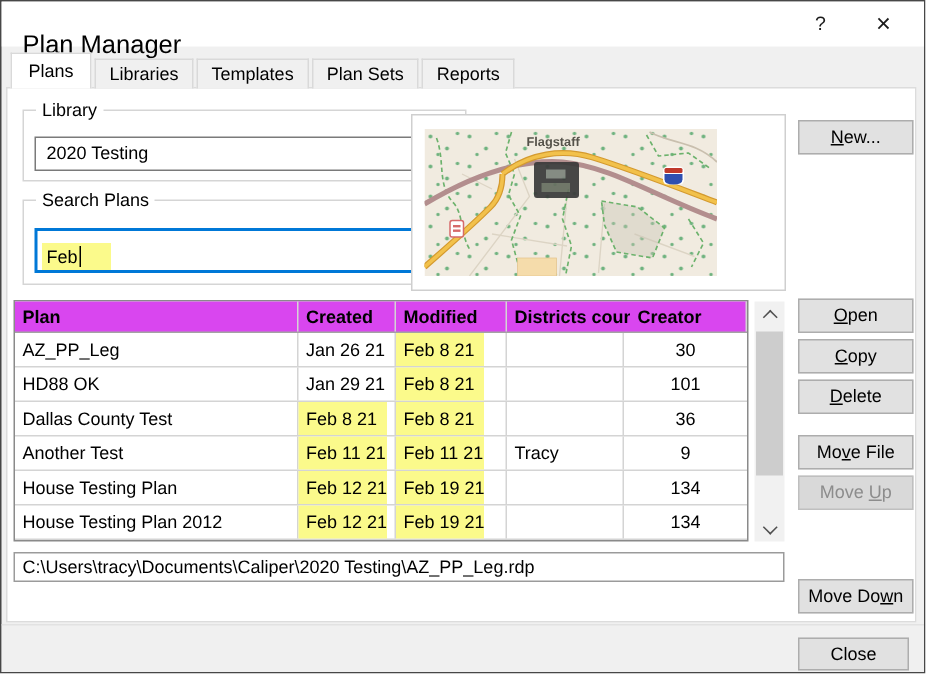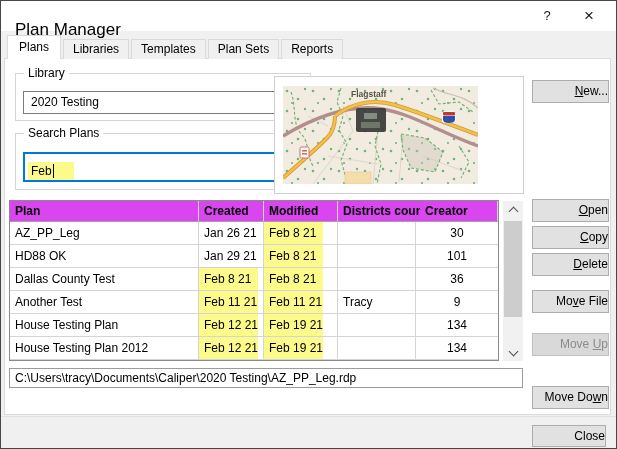--- a/index.html
+++ b/index.html
@@ -58,23 +58,23 @@
   .vs-up{top:0;}
   .vs-up .chev{top:7px;transform:rotate(225deg);}
   .vs-down{bottom:0;}
   .vs-down .chev{top:4px;transform:rotate(45deg);}
   .vs-thumb{position:absolute;left:1px;top:20px;width:18px;height:96px;background:#cdcdcd;}
   
   .path-bar{position:absolute;left:8px;top:367px;width:514px;height:20px;border:1px solid #9b9b9b;background:#fff;box-sizing:border-box;line-height:18px;padding-left:5px;white-space:nowrap;overflow:hidden;}
   
   .footer{position:absolute;left:0;top:415px;width:100%;height:32px;background:#f0f0f0;border-top:1px solid #e2e2e2;}
   
-  .btn{position:absolute;left:531px;width:77px;height:23px;background:#e1e1e1;border:1px solid #adadad;box-sizing:border-box;text-align:right;line-height:21px;font-size:12px;cursor:default;}
+  .btn{position:absolute;left:531px;width:77px;height:23px;background:#e1e1e1;border:1px solid #adadad;box-sizing:border-box;text-align:center;line-height:21px;font-size:12px;cursor:default;}
   .btn .key{text-decoration:underline;}
-  .btn.disabled{background:#d9d9d9;border-color:#bfbfbf;color:#8c8c8c;margin-top:16px;}
+  .btn.disabled{background:#d9d9d9;border-color:#bfbfbf;color:#8c8c8c;}
   .btn-new{top:79px;}
   .btn-open{top:198px;}
   .btn-copy{top:225px;}
   .btn-delete{top:252px;}
   .btn-movefile{top:289px;}
   .btn-moveup{top:316px;}
   .btn-movedown{top:343px;margin-top:42px;}
   .btn-close{top:424px;width:74px;height:22px;line-height:20px;z-index:5;}
 </style>
 </head>

